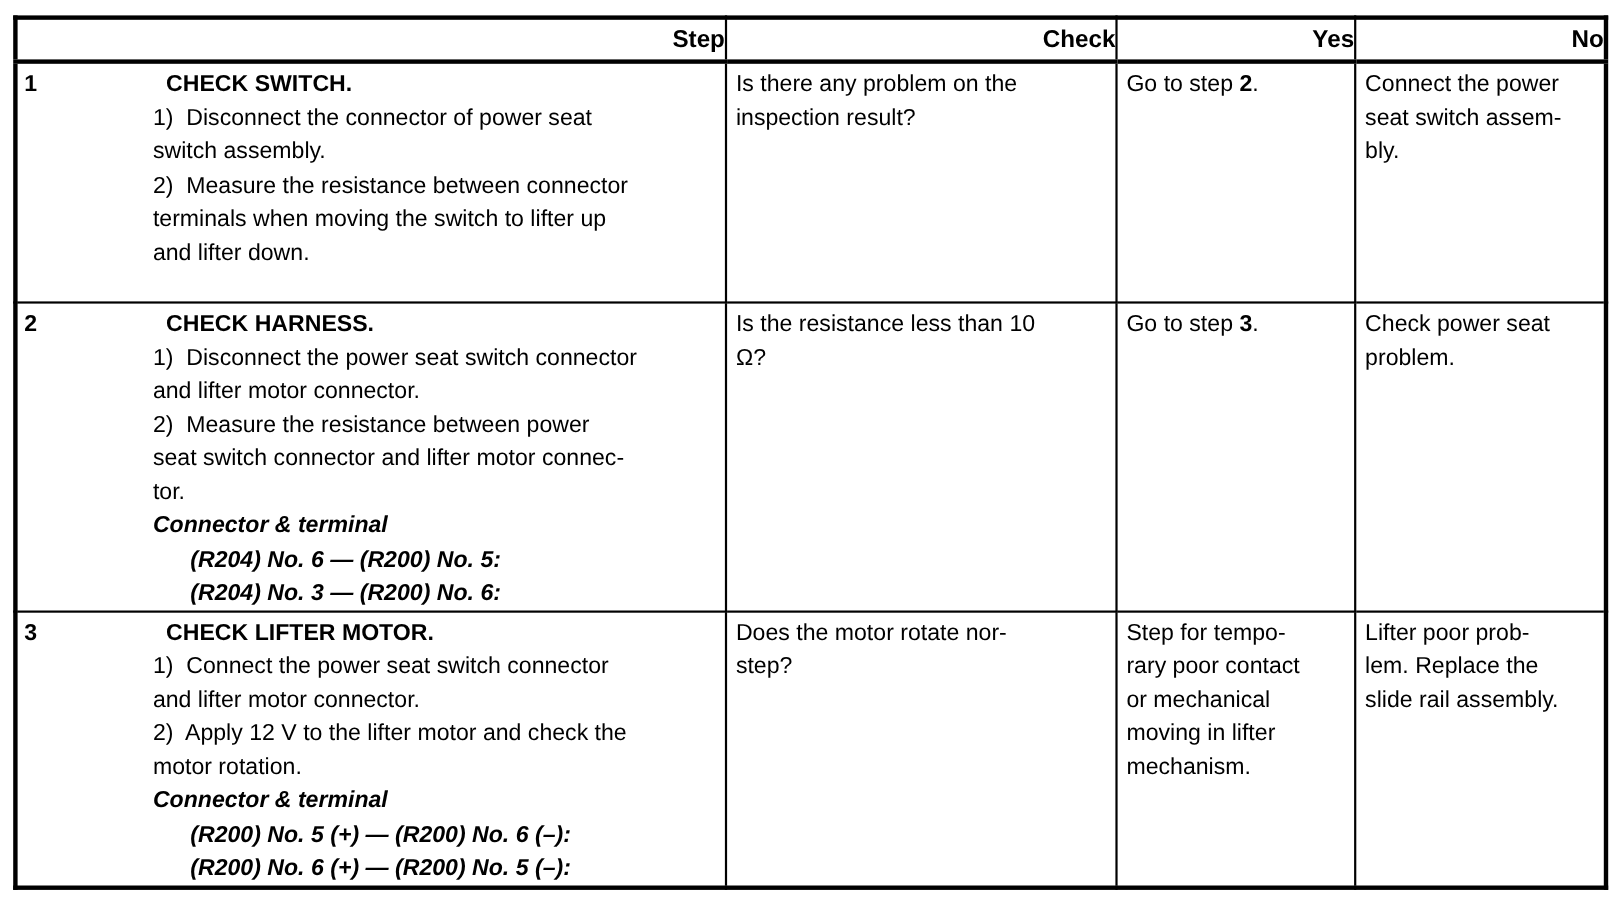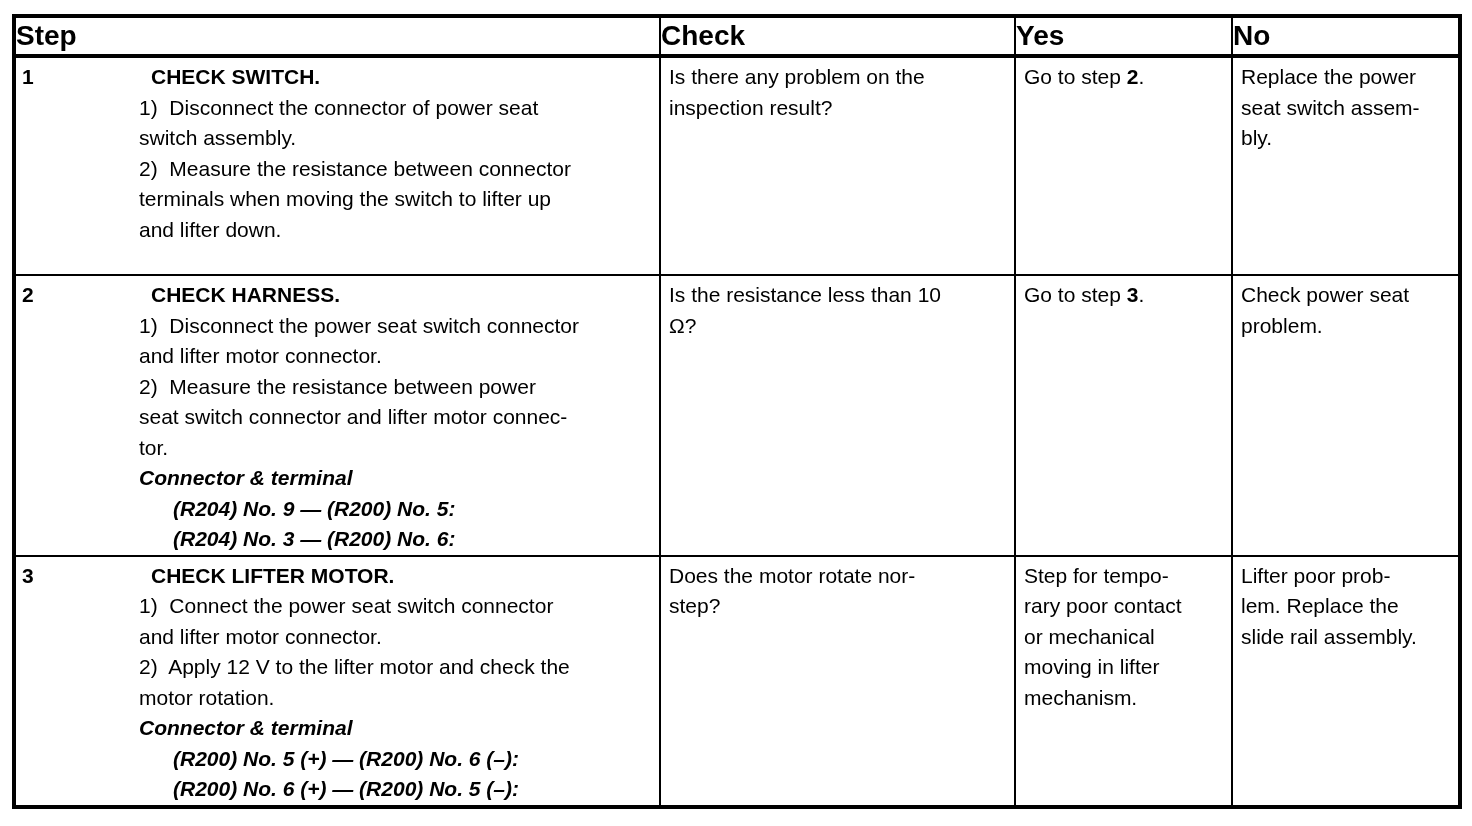--- a/index.html
+++ b/index.html
@@ -28,23 +28,23 @@
   col.c-yes   { width: 217px; }
   col.c-no    { width: 228px; }
   th, td {
     border: 2px solid #000;
     vertical-align: top;
     padding: 0;
   }
   thead th {
     height: 40px;
     border-bottom: 4px solid #000;
-    font-size: 28px;
+    font-size: 22px;
     font-weight: bold;
-    text-align: left;
+    text-align: right;
     vertical-align: middle;
     padding: 2px 0;
   }
   tr.row-1 { height: 219px; }
   tr.row-2 { height: 279px; }
   tr.row-3 { height: 250px; }
   .step-wrap { display: flex; align-items: flex-start; }
   .step-num {
     flex: 0 0 123px;
     width: 123px;
@@ -99,39 +99,39 @@
               <div class="line">inspection result?</div>
             </div>
           </td>
           <td>
             <div class="cell-text">
               <div class="line"><span>Go to step </span><span class="seg-bold">2</span><span>.</span></div>
             </div>
           </td>
           <td>
             <div class="cell-text">
-              <div class="line">Replace the power</div>
+              <div class="line">Connect the power</div>
               <div class="line">seat switch assem-</div>
               <div class="line">bly.</div>
             </div>
           </td>
         </tr>
         <tr class="row-2">
           <td>
             <div class="step-wrap">
               <div class="step-num">2</div>
               <div class="step-text">
                 <div class="line title">CHECK HARNESS.</div>
                 <div class="line body">1)  Disconnect the power seat switch connector</div>
                 <div class="line body">and lifter motor connector.</div>
                 <div class="line body">2)  Measure the resistance between power</div>
                 <div class="line body">seat switch connector and lifter motor connec-</div>
                 <div class="line body">tor.</div>
                 <div class="line clabel">Connector &amp; terminal</div>
-                <div class="line citem">(R204) No. 9 — (R200) No. 5:</div>
+                <div class="line citem">(R204) No. 6 — (R200) No. 5:</div>
                 <div class="line citem">(R204) No. 3 — (R200) No. 6:</div>
               </div>
             </div>
           </td>
           <td>
             <div class="cell-text">
               <div class="line">Is the resistance less than 10</div>
               <div class="line">Ω?</div>
             </div>
           </td>

